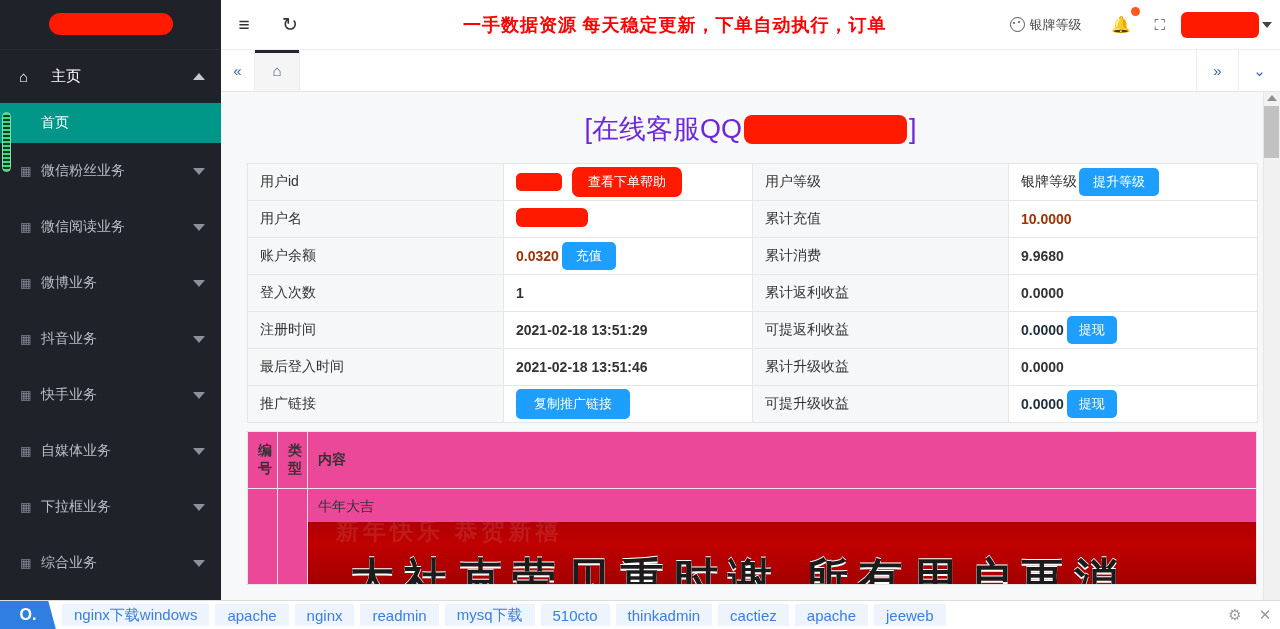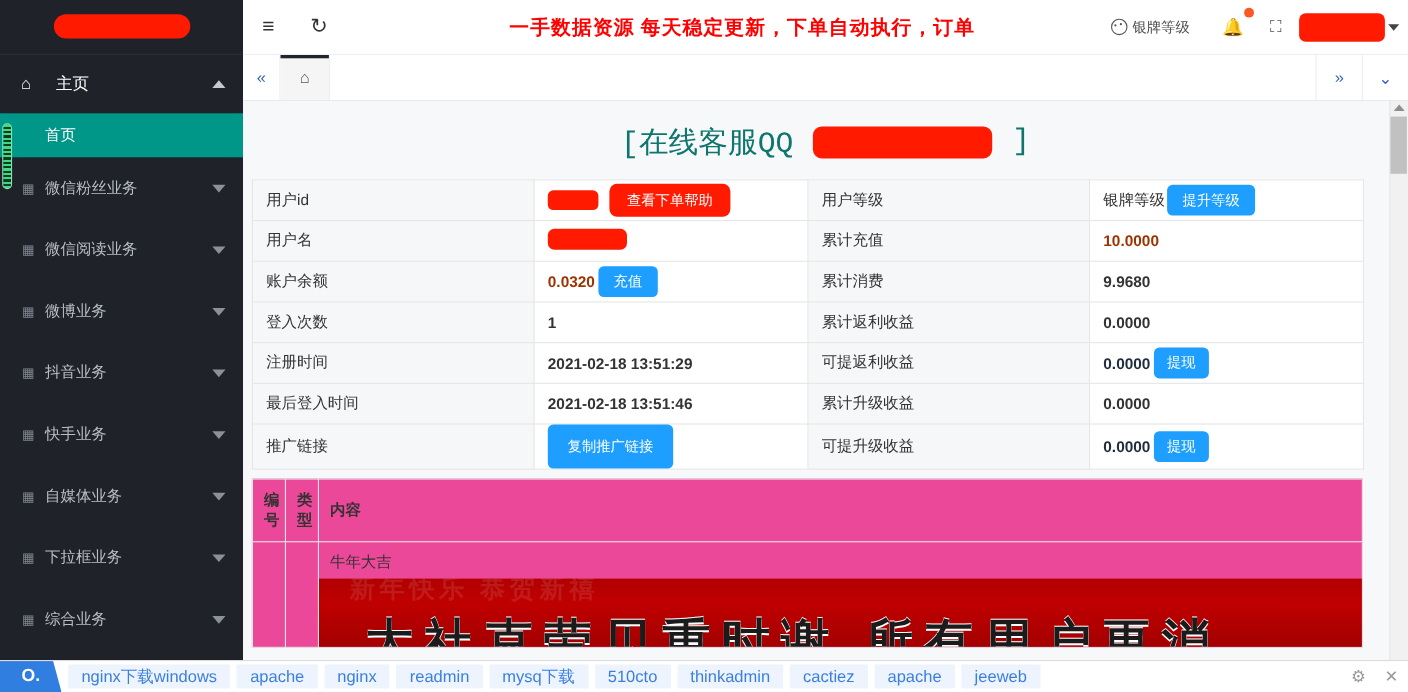--- a/index.html
+++ b/index.html
@@ -156,28 +156,28 @@
   .tab-spacer { flex: 1; }
 
   
   .content {
     position: absolute; left: 221px; top: 92px;
     width: 1059px; height: 508px;
     background: #f7f8fa;
     overflow: hidden;
   }
   .page-title {
-    text-align: center; font-size: 27px; color: #0f766e;
+    text-align: center; font-size: 27px; color: #6d28d9;
     padding: 19px 0 16px 0; font-weight: normal;
-    display:flex; align-items:center; justify-content:center; gap:16px;font-family:Liberation Mono, monospace;
+    display:flex; align-items:center; justify-content:center; gap:0px;
   }
   .page-title .redact { width: 163px; height: 29px; border-radius: 8px;
      margin: 0 2px; vertical-align: middle; }
 
-  .tbl-wrap { padding: 0 8px; }
+  .tbl-wrap { padding: 0 26px; }
   table.info {
     width: 1010px; border-collapse: collapse;
     background: #fff; table-layout: fixed;
     border: 1px solid #e6e6e6;
   }
   table.info td {
     border: 1px solid #e6e6e6;
     height: 37px; padding: 0 12px;
     font-size: 14px; color: #333; vertical-align: middle;
   }
@@ -189,21 +189,21 @@
 
   .btn {
     display: inline-flex; align-items: center; justify-content: center;
     border: none; border-radius: 5px; color: #fff;
     font-size: 13px; cursor: pointer;
     font-family: "Liberation Sans", "DejaVu Sans", sans-serif;
   }
   .btn-red { background: #FF1A00; height: 30px; padding: 0 16px; border-radius: 7px; }
   .btn-blue { background: #1E9FFF; height: 28px; padding: 0 14px; }
   .btn-blue.sm { height: 28px; padding: 0 12px; }
-  .btn-wide { background: #1E9FFF; height: 40px; padding: 0 18px; }
+  .btn-wide { background: #1E9FFF; height: 30px; padding: 0 18px; }
 
   table.notice {
     width: 1010px; border-collapse: collapse; background: #ec4899;
     margin-top: 8px; table-layout: fixed;
     border: 1px solid #e6e6e6;
   }
   table.notice th, table.notice td {
     border: 1px solid #e6e6e6; font-size: 14px; color: #333;
     padding: 10px 10px; vertical-align: middle; text-align: left;
     font-weight: bold;

